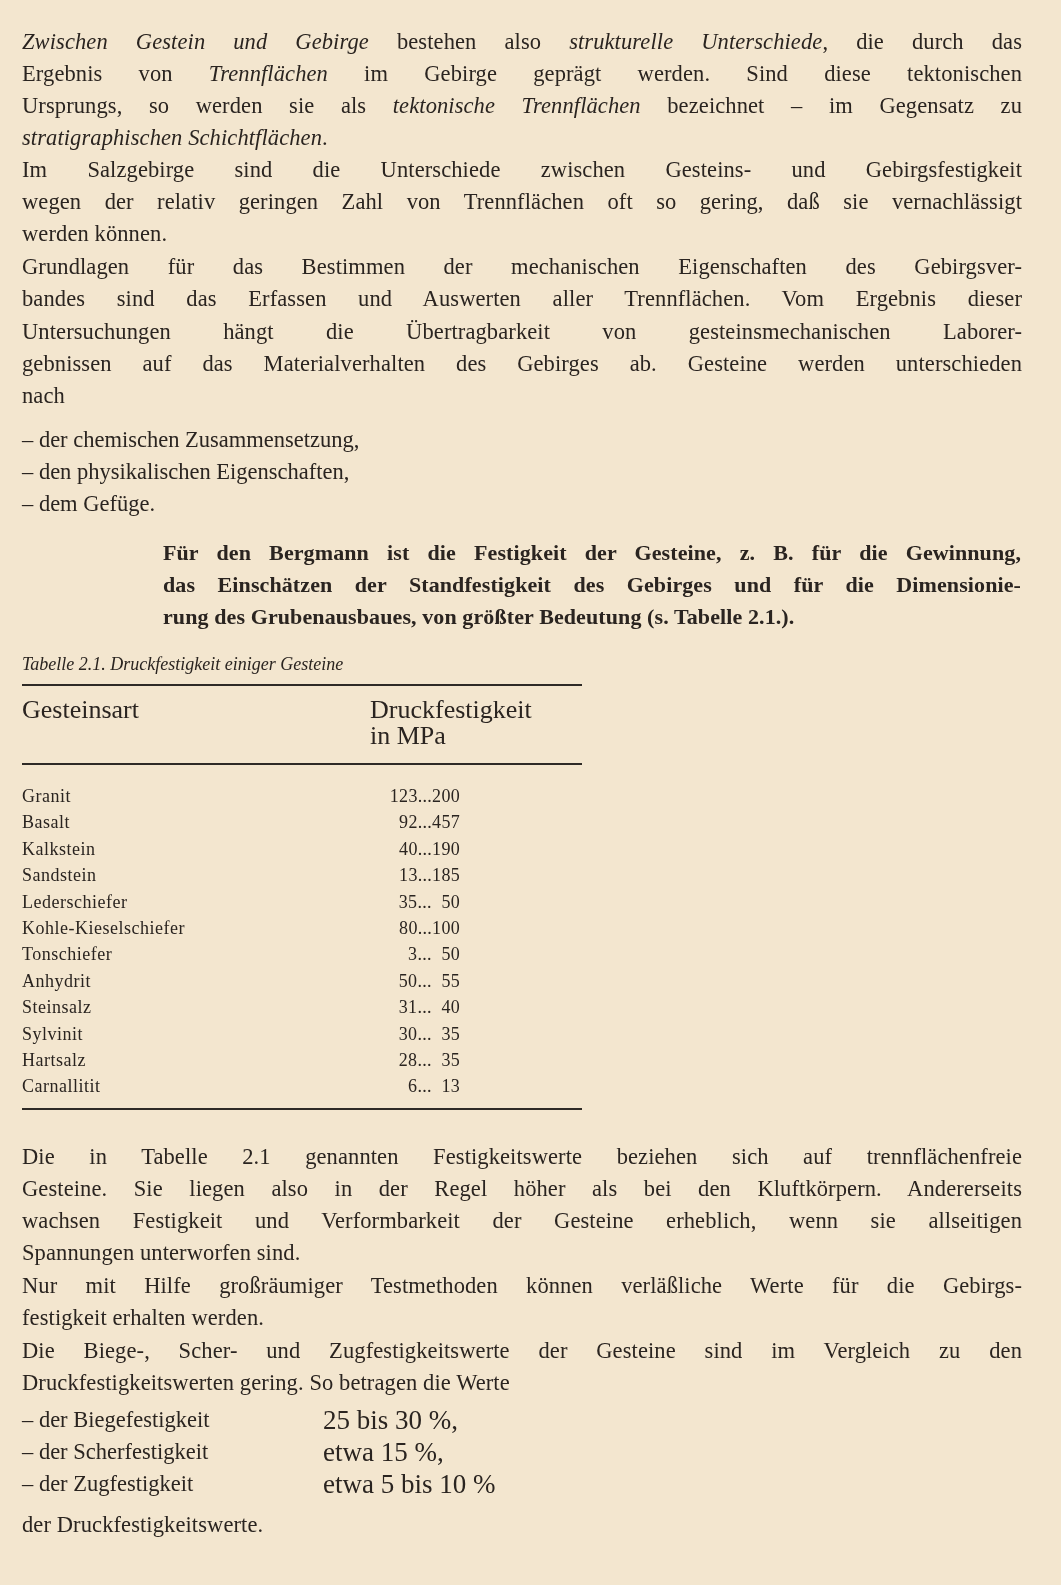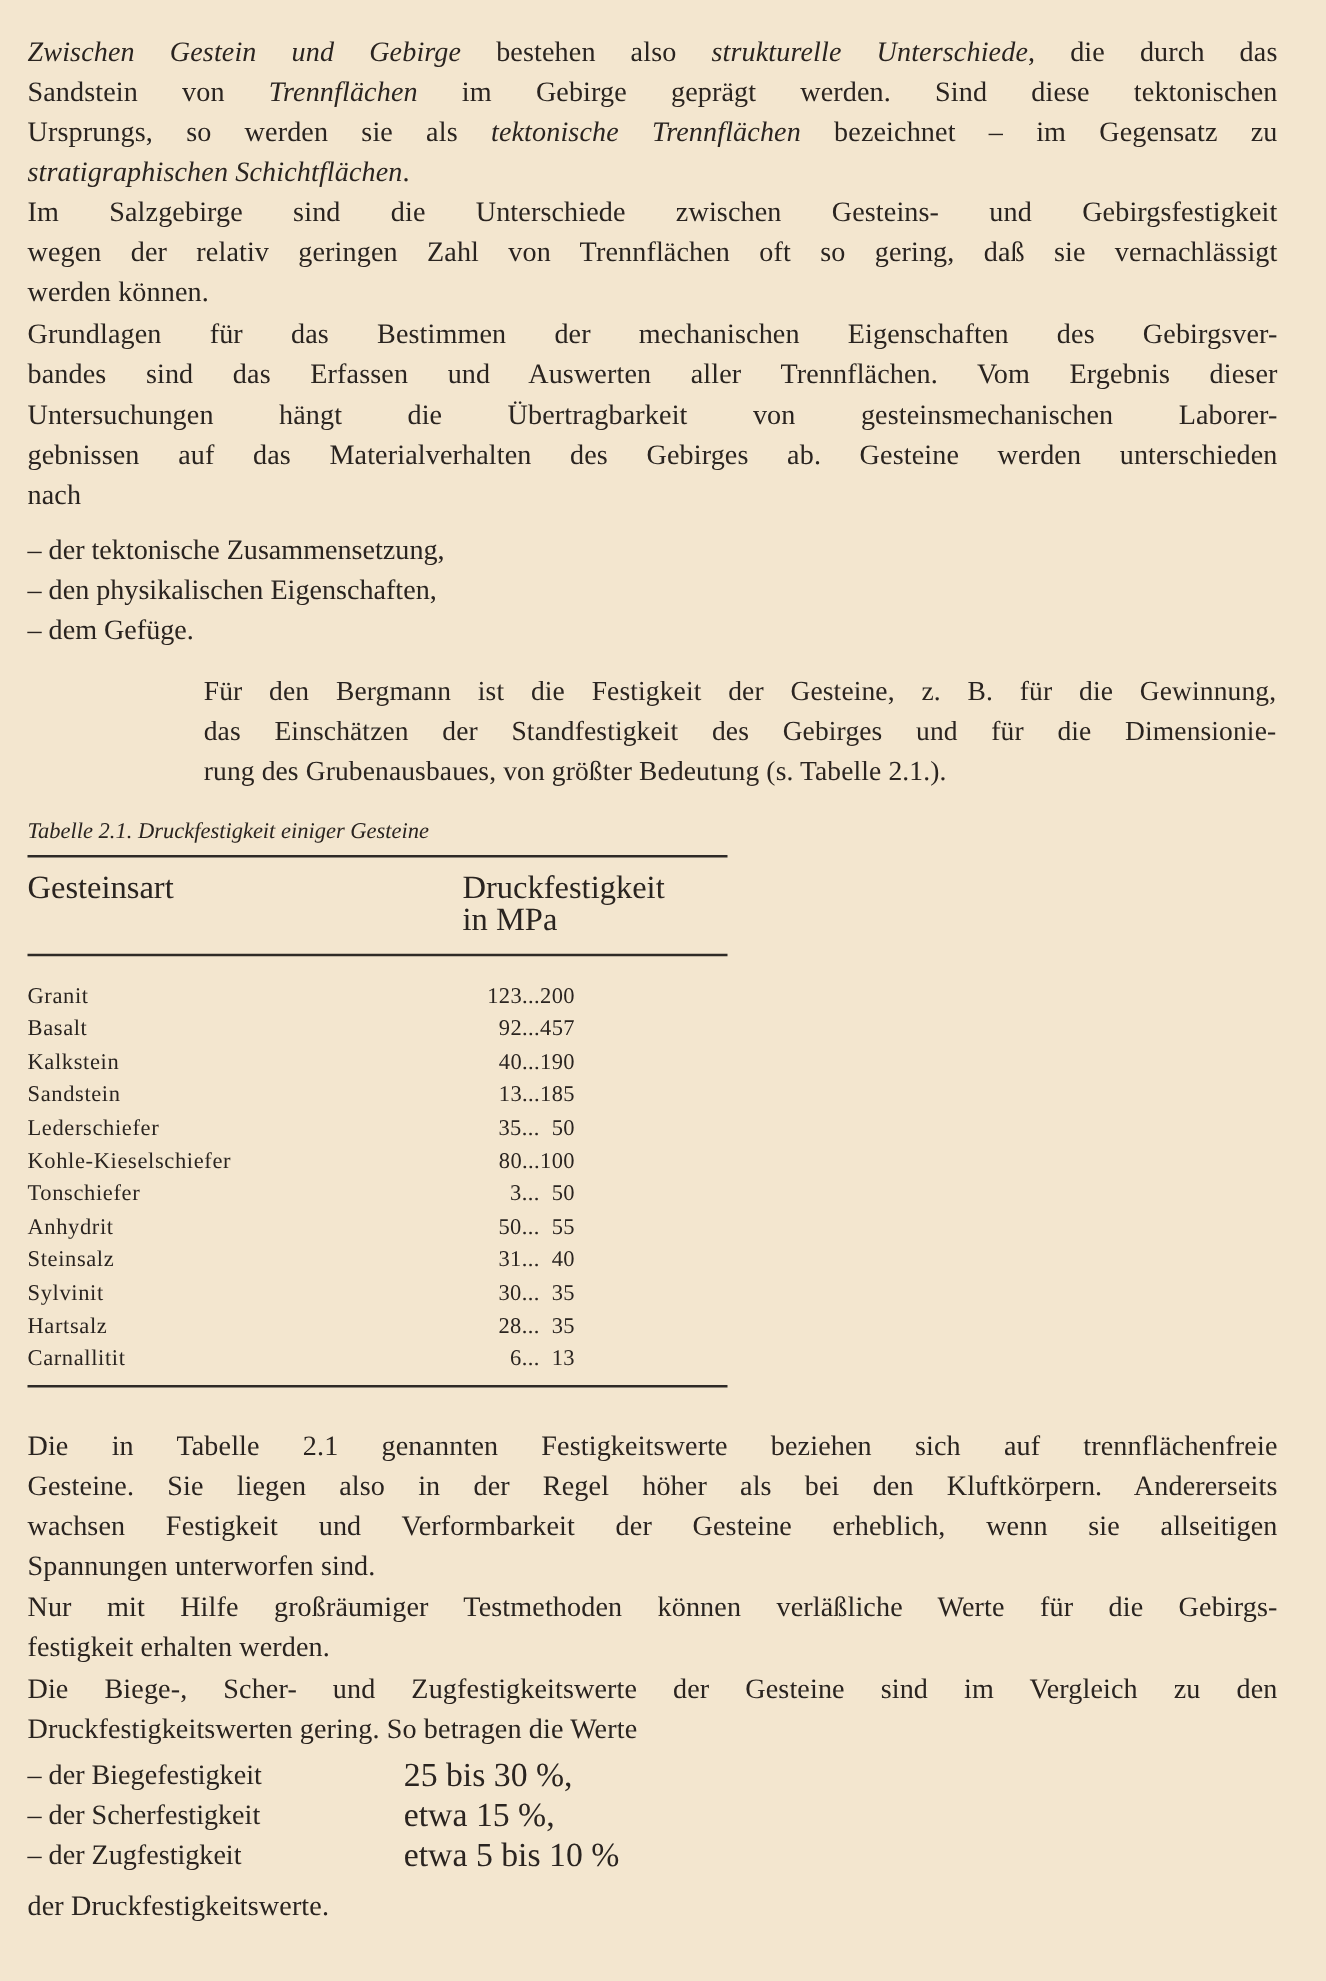--- a/index.html
+++ b/index.html
@@ -13,21 +13,21 @@
   .page { position: absolute; left: 0; top: 0; width: 1061px; height: 1200px; }
   .line {
     position: absolute; left: 22px; width: 1000px;
     font-size: 22.5px; line-height: 32px; white-space: nowrap;
     text-align: justify; text-align-last: justify;
     letter-spacing: 0.1px;
   }
   .line.last { text-align-last: left; }
   .it { font-style: italic; }
   .bold-block .line {
-    left: 163px; width: 858px; font-weight: normal; font-size: 22px;
+    left: 163px; width: 858px; font-weight: bold; font-size: 22px;
     font-family: "Liberation Serif", serif;
   }
   .list-item { position: absolute; left: 22px; font-size: 22.5px; line-height: 32px; white-space: nowrap; }
   .caption {
     position: absolute; left: 22px; top: 652px;
     font-style: italic; font-size: 18px; line-height: 24px;
   }
   .rule { position: absolute; left: 22px; width: 560px; height: 2px; background: #2e2a26; }
   .th { position: absolute; font-size: 26px; line-height: 26px; }
   .row { position: absolute; left: 22px; width: 560px; height: 26px; font-size: 18px; line-height: 26px; text-decoration: underline; }
@@ -36,41 +36,41 @@
   .pct-label { position: absolute; left: 22px; font-size: 22.5px; line-height: 32px; white-space: nowrap; }
   .pct-val { position: absolute; left: 323px; font-size: 27px; line-height: 32px; white-space: nowrap; }
 </style>
 </head>
 <body>
 
 <div class="page">
 
   <div id="p1">
       <div class="line" style="top: 26px;"><span class="it">Zwischen Gestein und Gebirge</span><span> bestehen also </span><span class="it">strukturelle Unterschiede</span><span>, die durch das</span></div>
-      <div class="line" style="top: 58px;"><span>Sandstein von </span><span class="it">Trennflächen</span><span> im Gebirge geprägt werden. Sind diese tektonischen</span></div>
+      <div class="line" style="top: 58px;"><span>Ergebnis von </span><span class="it">Trennflächen</span><span> im Gebirge geprägt werden. Sind diese tektonischen</span></div>
       <div class="line" style="top: 90px;"><span>Ursprungs, so werden sie als </span><span class="it">tektonische Trennflächen</span><span> bezeichnet – im Gegensatz zu</span></div>
       <div class="line last" style="top: 122px;"><span class="it">stratigraphischen Schichtflächen</span><span>.</span></div>
     </div>
 
   <div>
     <div class="line" style="top:154px">Im Salzgebirge sind die Unterschiede zwischen Gesteins- und Gebirgsfestigkeit</div>
     <div class="line" style="top:186px">wegen der relativ geringen Zahl von Trennflächen oft so gering, daß sie vernachlässigt</div>
     <div class="line last" style="top:218px">werden können.</div>
   </div>
 
   <div>
     <div class="line" style="top:251px">Grundlagen für das Bestimmen der mechanischen Eigenschaften des Gebirgsver-</div>
     <div class="line" style="top:283px">bandes sind das Erfassen und Auswerten aller Trennflächen. Vom Ergebnis dieser</div>
     <div class="line" style="top:316px">Untersuchungen hängt die Übertragbarkeit von gesteinsmechanischen Laborer-</div>
     <div class="line" style="top:348px">gebnissen auf das Materialverhalten des Gebirges ab. Gesteine werden unterschieden</div>
     <div class="line last" style="top:380px">nach</div>
   </div>
 
   <div>
-    <div class="list-item" style="top:424px">– der tektonische Zusammensetzung,</div>
+    <div class="list-item" style="top:424px">– der chemischen Zusammensetzung,</div>
     <div class="list-item" style="top:456px">– den physikalischen Eigenschaften,</div>
     <div class="list-item" style="top:488px">– dem Gefüge.</div>
   </div>
 
   <div class="bold-block">
     <div class="line" style="top:537px">Für den Bergmann ist die Festigkeit der Gesteine, z. B. für die Gewinnung,</div>
     <div class="line" style="top:569px">das Einschätzen der Standfestigkeit des Gebirges und für die Dimensionie-</div>
     <div class="line last" style="top:601px">rung des Grubenausbaues, von größter Bedeutung (s. Tabelle 2.1.).</div>
   </div>
 

